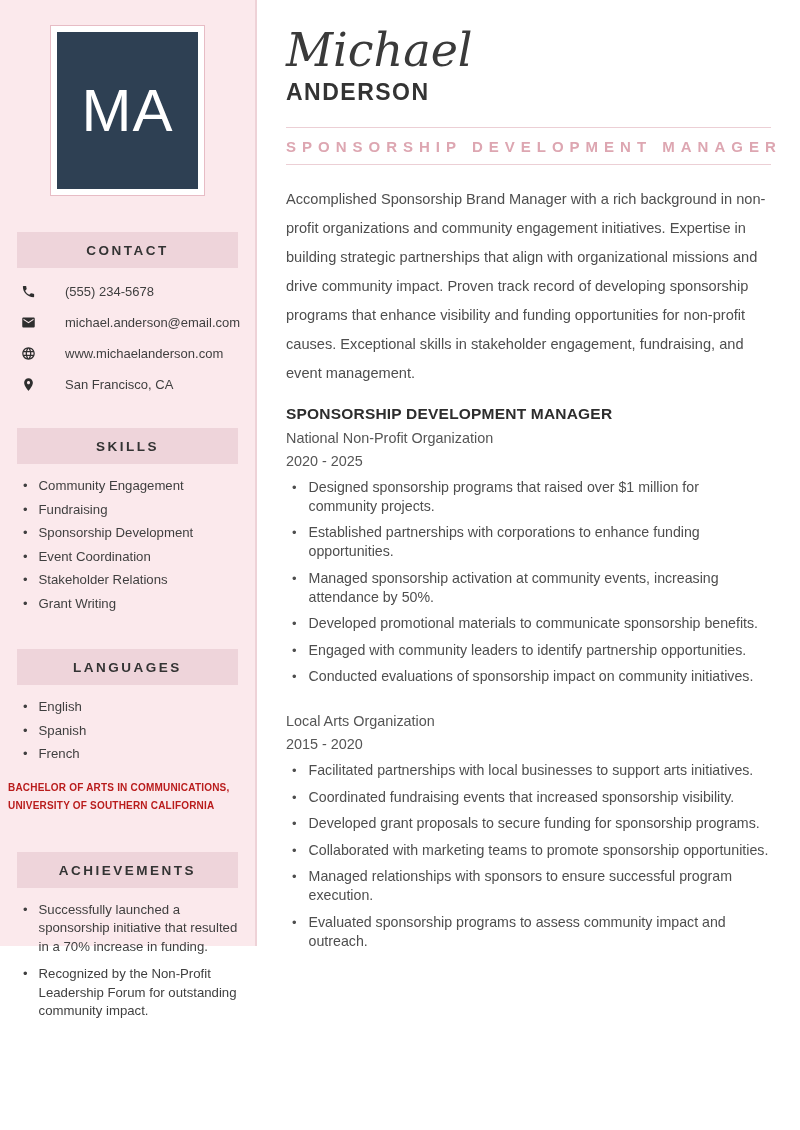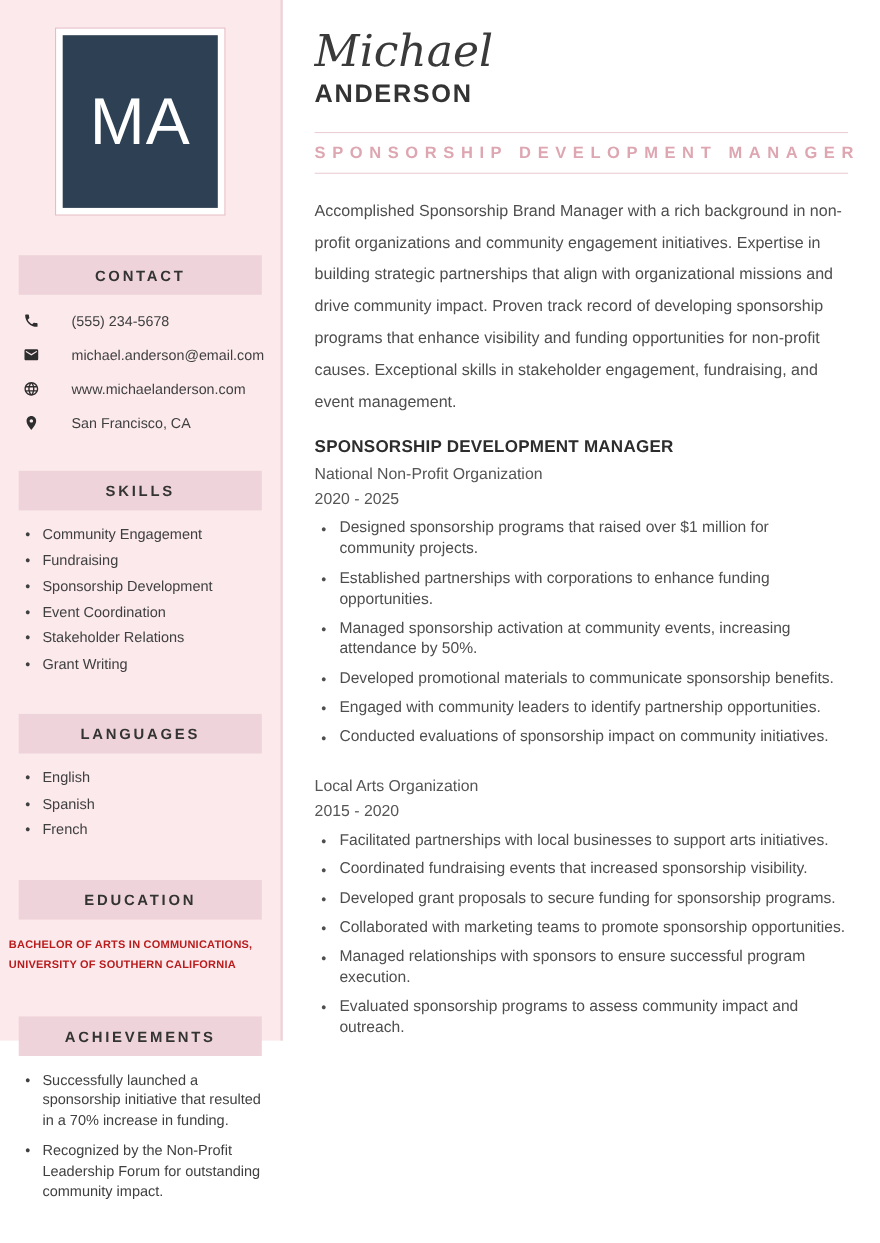--- a/index.html
+++ b/index.html
@@ -85,21 +85,21 @@
   
   .main {
     position: absolute;
     left: 286px;
     top: 0;
     width: 485px;
   }
   .name-first {
     font-family: "DejaVu Serif", serif;
     font-style: italic;
-    font-size: 40px;
+    font-size: 46px;
     font-weight: 500;
     color: #3a3a3a;
     margin-top: 24px;
     line-height: 1.15;
   }
   .name-last {
     font-size: 23px;
     font-weight: 700;
     letter-spacing: 1.5px;
     color: #333333;
@@ -249,21 +249,20 @@
           </div>
 
           <div class="bullet-row">
             <span class="dot">•</span>
             <span>French</span>
           </div>
         </div>
     </div>
 
     <div>
-      <div class="side-band">EDUCATION</div>
       <div class="education-text">BACHELOR OF ARTS IN COMMUNICATIONS, UNIVERSITY OF SOUTHERN CALIFORNIA</div>
     </div>
 
     <div>
       <div class="side-band">ACHIEVEMENTS</div>
       <div class="bullet-list ach">
 
           <div class="bullet-row">
             <span class="dot">•</span>
             <span>Successfully launched a sponsorship initiative that resulted in a 70% increase in funding.</span>

